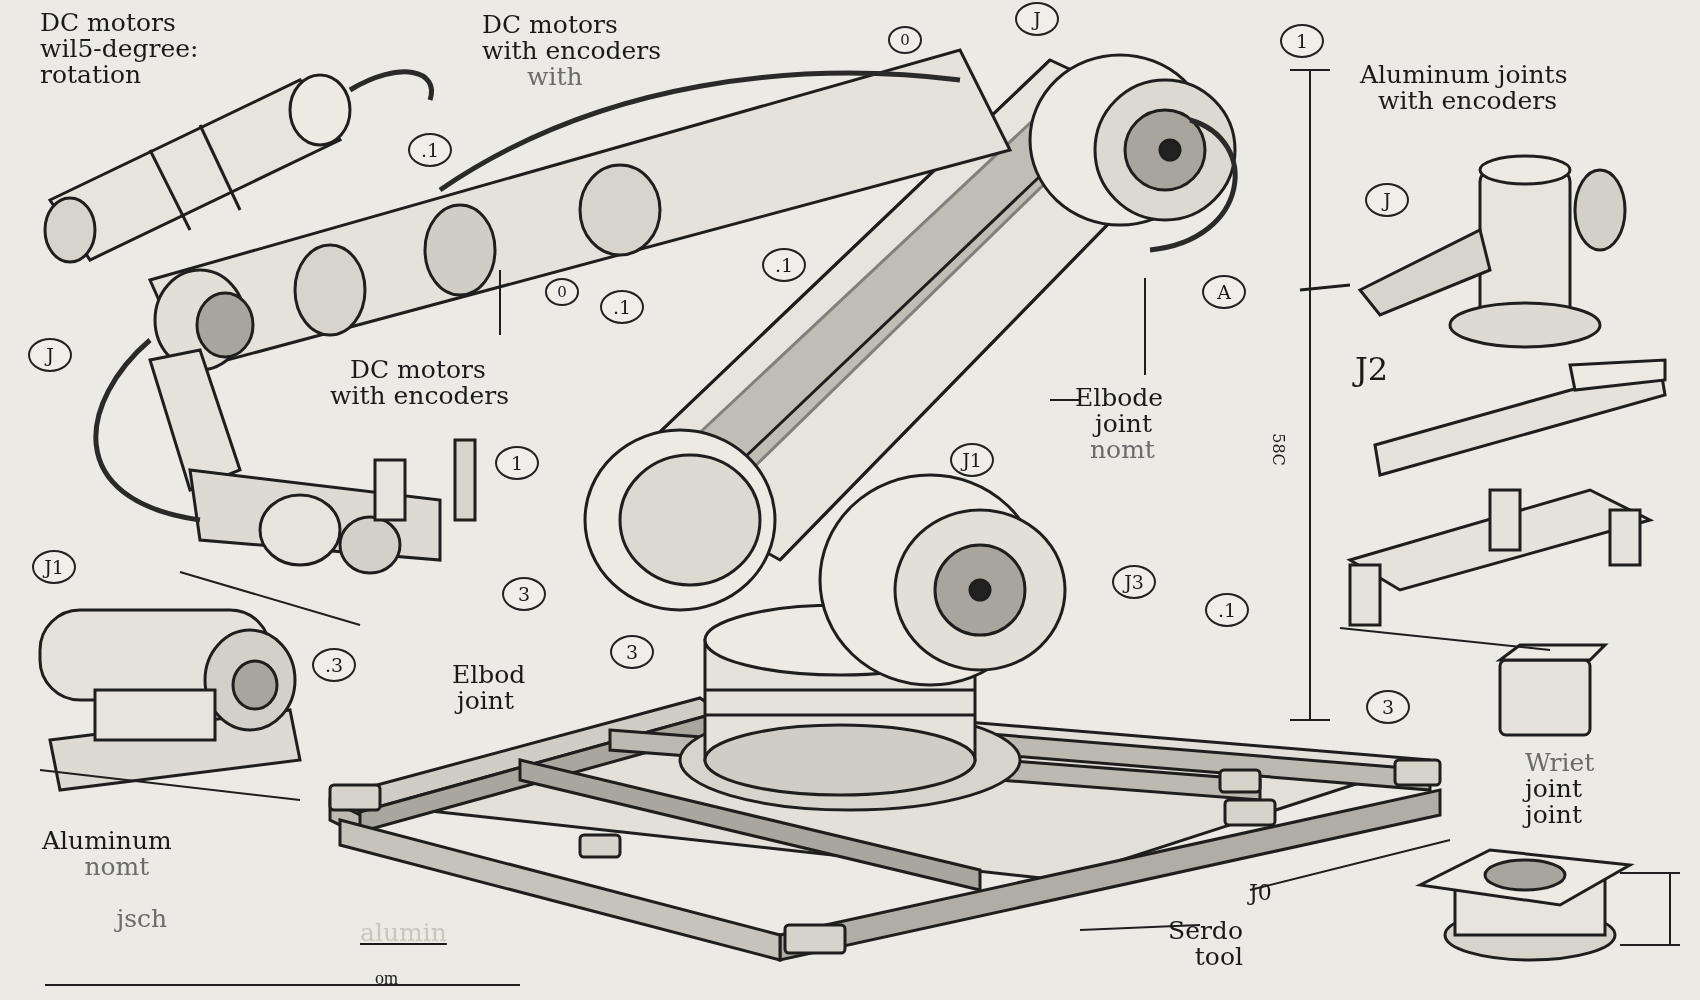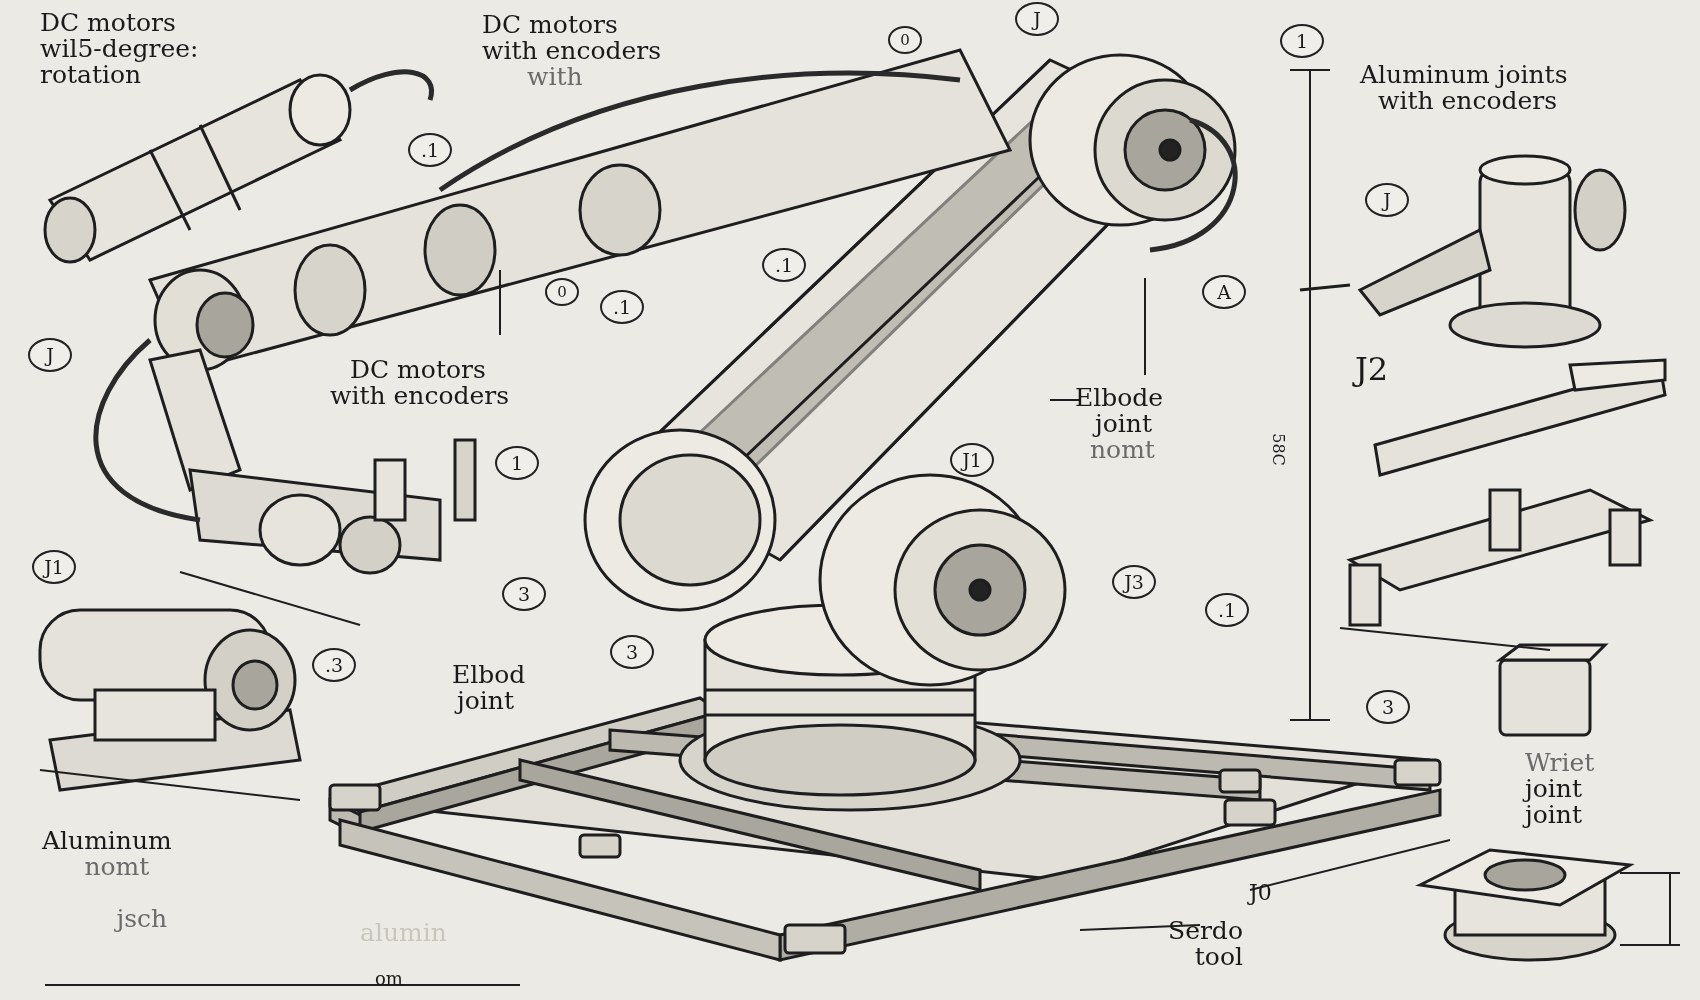--- a/index.html
+++ b/index.html
@@ -210,38 +210,38 @@
   <span class="ln" style="padding-left:5px;">joint</span>
 </div>
 
 <div class="label" style="left:42px; top:828px;text-align:center;">
   <span class="ln">Aluminum</span>
   <span class="ln faint" style="padding-left:20px;">nomt</span>
   <span class="ln" style="height:26px;"></span>
   <span class="ln faint" style="padding-left:70px;">jsch</span>
 </div>
 
-<div class="label" style="left:360px; top:920px;">
+<div class="label" style="left:360px; top:920px;text-decoration:underline;">
   <span class="ln ghost">alumin</span>
 </div>
 
 <div class="label" style="left:1525px; top:750px;">
   <span class="ln faint">Wriet</span>
   <span class="ln">joint</span>
   <span class="ln">joint</span>
 </div>
 
 <div class="label" style="left:1168px; top:918px;text-align:right;">
   <span class="ln">Serdo</span>
   <span class="ln" style="padding-left:20px;">tool</span>
 </div>
 
 <div class="plain" style="left:1355px; top:350px;">J2</div>
 <div class="plain" style="left:1205px; top:880px; font-size:22px;margin-left:44px;">J0</div>
-<div class="plain" style="left:375px; top:968px; font-size:18px;">om</div>
+<div class="plain" style="left:375px; top:968px; font-size:18px;font-family:Liberation Serif, serif;">om</div>
 <div class="plain" style="left:1262px; top:440px; font-size:16px; transform:rotate(90deg);">58C</div>
 
 <div class="callout sm" style="left:888px; top:26px;">0</div>
 <div class="callout" style="left:1015px; top:2px;">J</div>
 <div class="callout" style="left:1280px; top:24px;">1</div>
 <div class="callout" style="left:408px; top:133px;">.1</div>
 <div class="callout" style="left:600px; top:290px;">.1</div>
 <div class="callout sm" style="left:545px; top:278px;">0</div>
 <div class="callout" style="left:762px; top:248px;">.1</div>
 <div class="callout" style="left:1202px; top:275px;">A</div>

